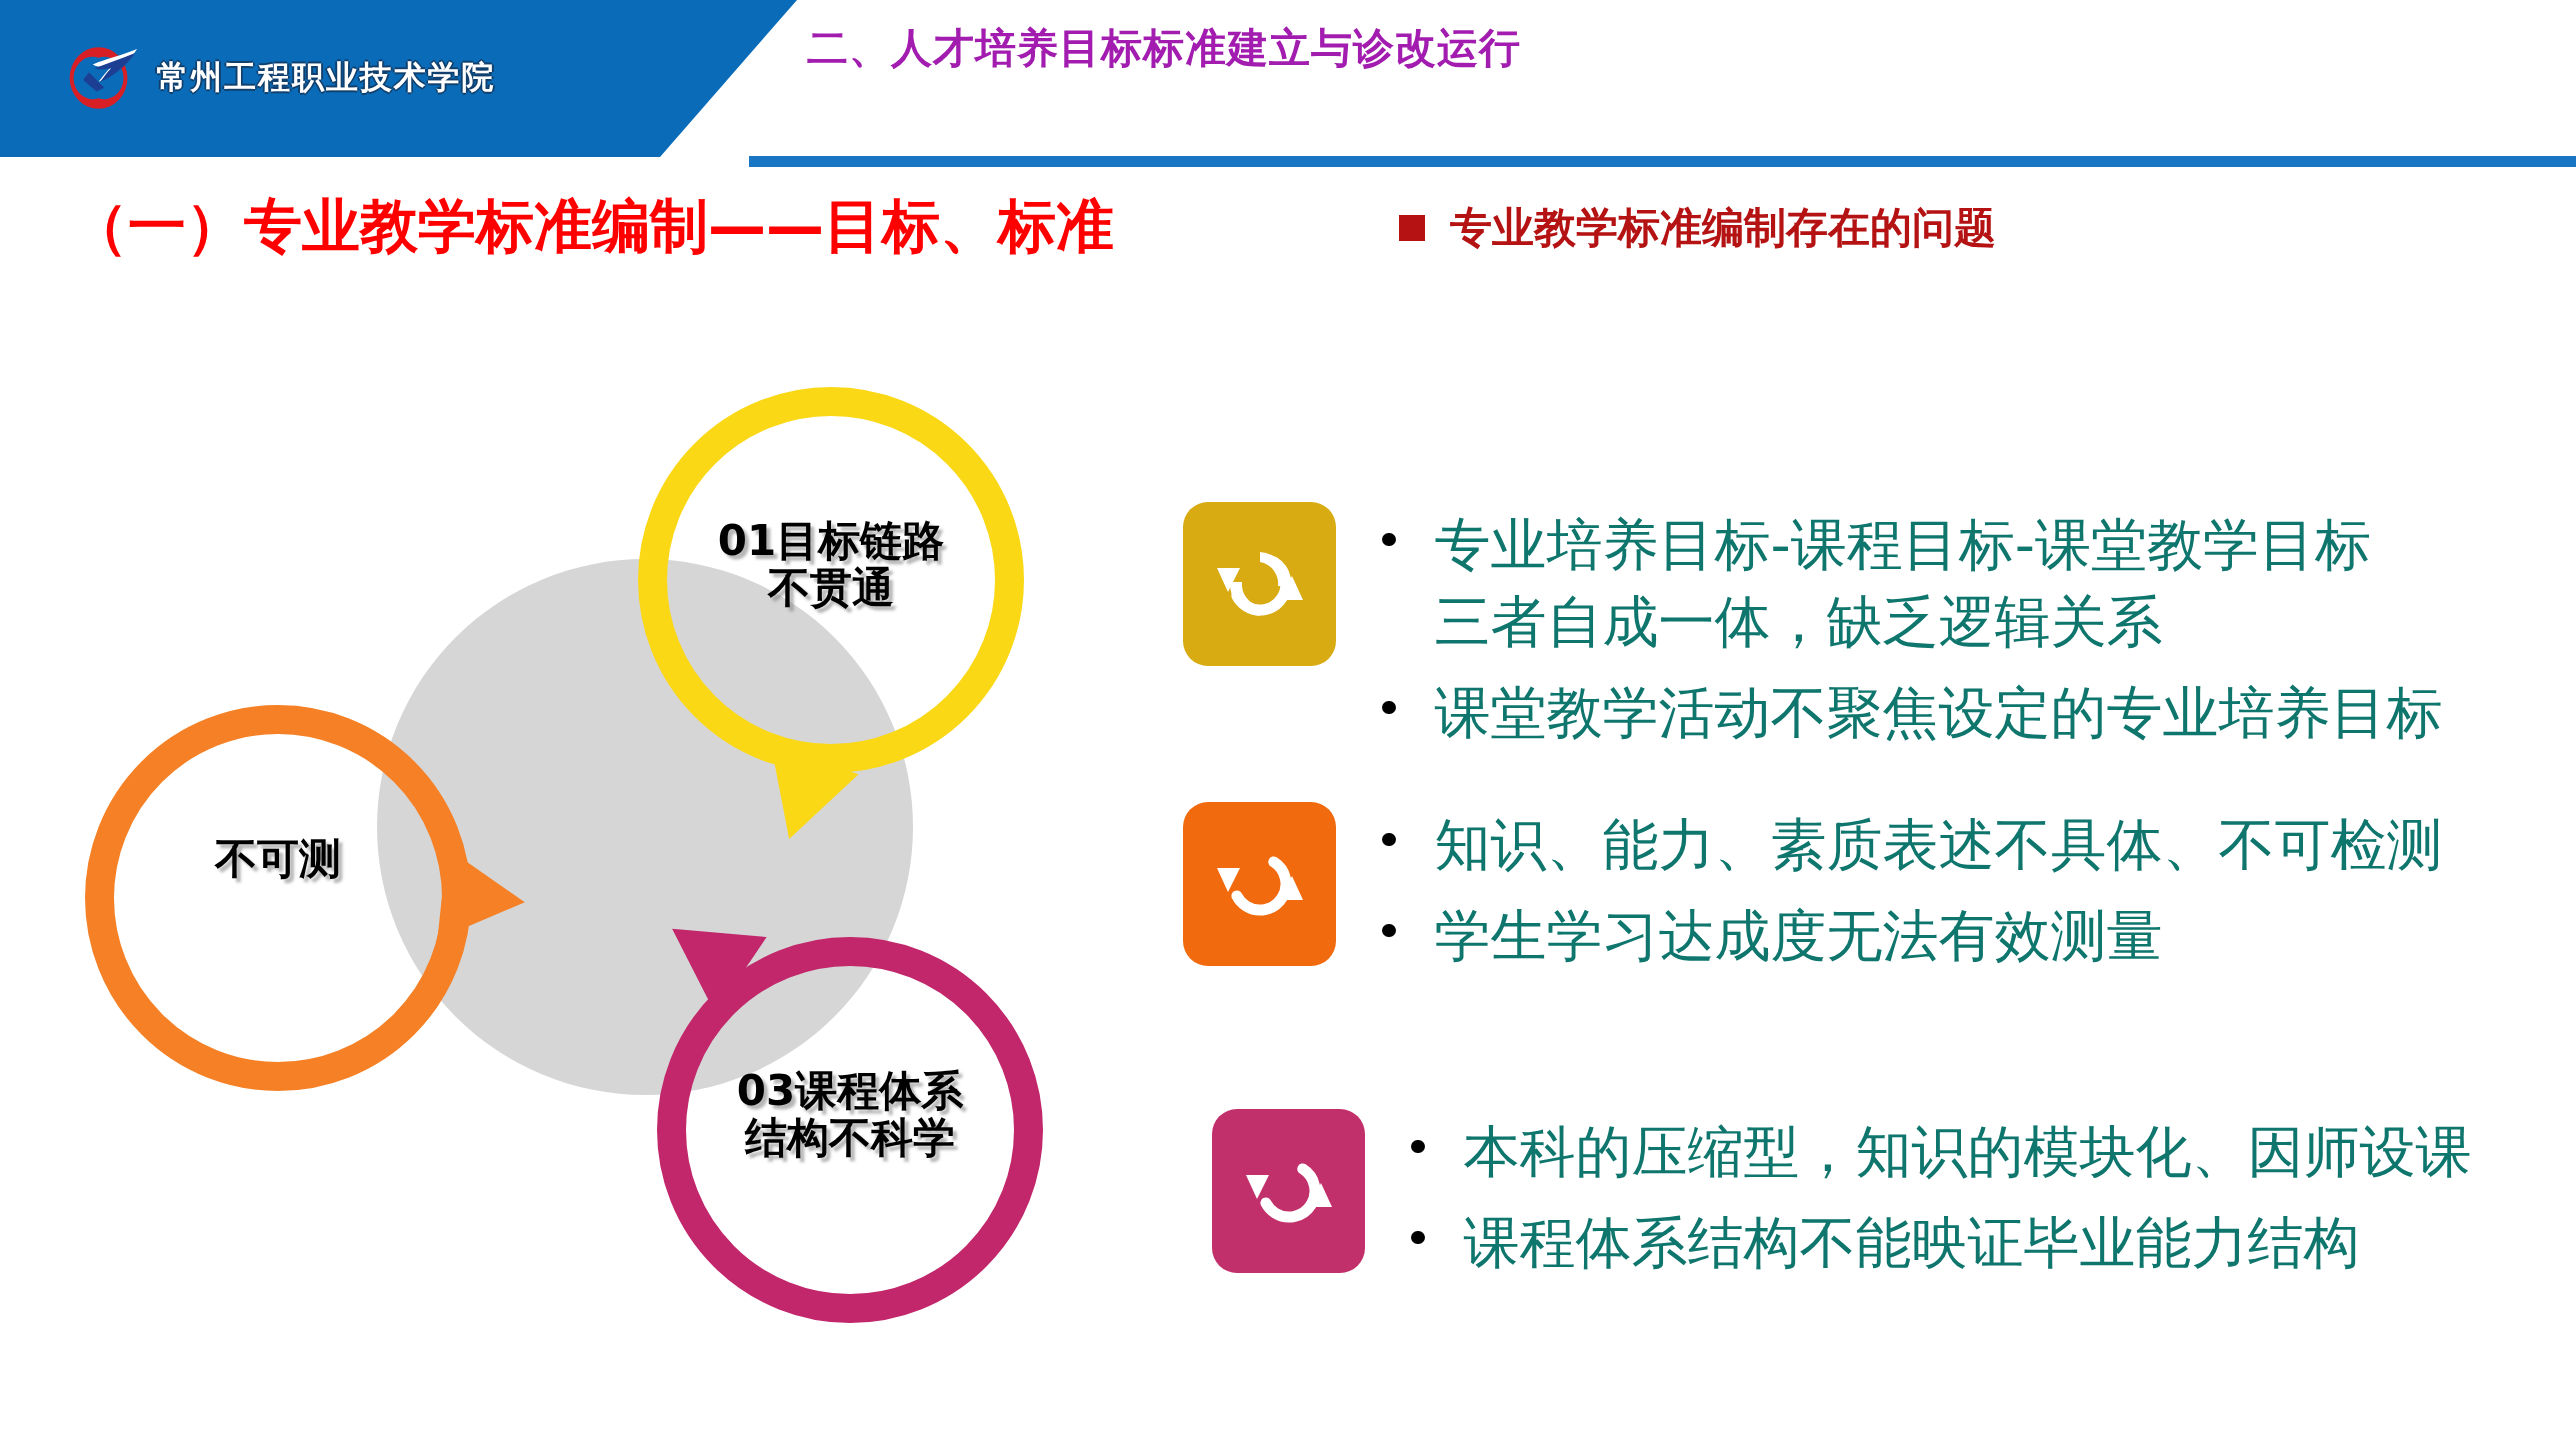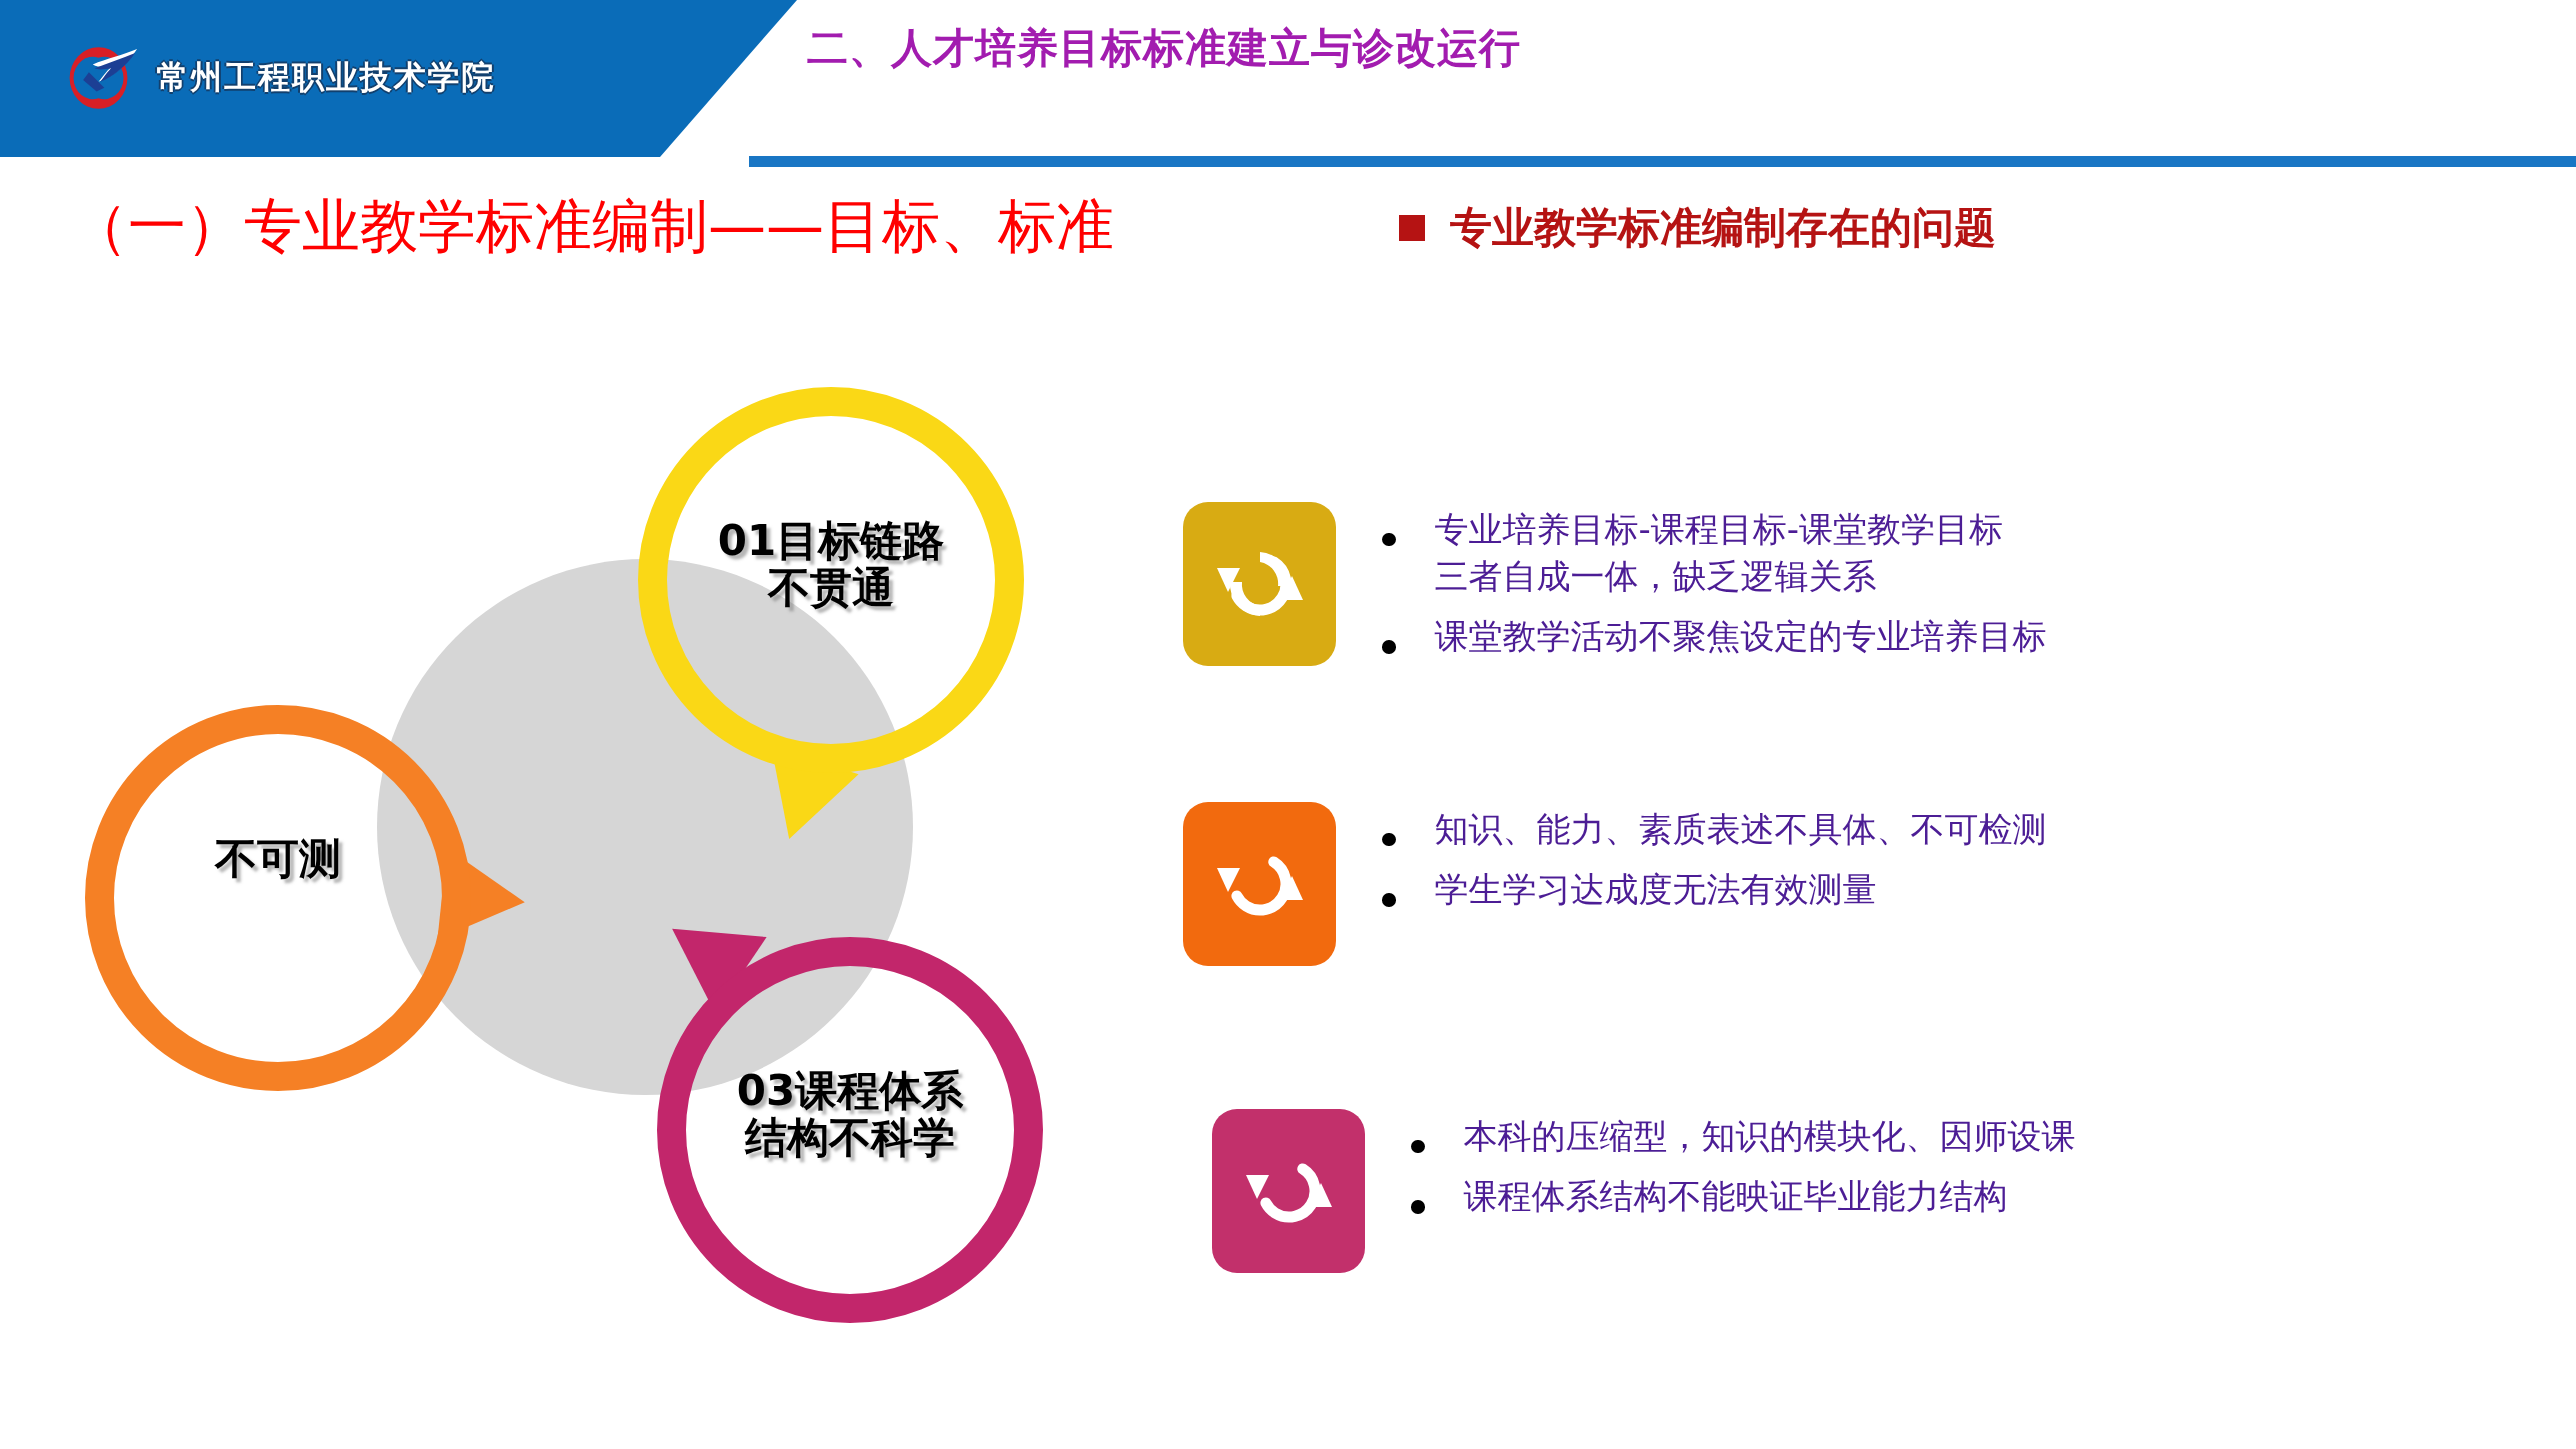--- a/index.html
+++ b/index.html
@@ -74,21 +74,21 @@
     height: 10.6px;
     background: #1976c4;
   }
 
   
   .subtitle-left {
     position: absolute;
     left: 70px;
     top: 188px;
     font-size: 58px;
-    font-weight: normal;
+    font-weight: bold;
     color: #ff0000;
     white-space: nowrap;
     letter-spacing: 0px;
     font-family: "DejaVu Sans", "Liberation Sans", sans-serif;
   }
   .subtitle-right {
     position: absolute;
     left: 1399px;
     top: 200px;
     display: flex;
@@ -250,22 +250,22 @@
   .bullet-dot {
     flex: 0 0 auto;
     width: 13.5px;
     height: 13.5px;
     border-radius: 50%;
     background: #000;
     margin-top: 27px;
     margin-right: 39px;
   }
   .bullet-text {
-    font-size: 34px;
-    color: #4c1d95;
+    font-size: 56px;
+    color: #0f766e;
     line-height: 1.38;
     font-family: "DejaVu Sans", "Liberation Sans", sans-serif;
     white-space: pre-line;
   }
 </style>
 </head>
 <body>
 
 <div id="slide">
 

